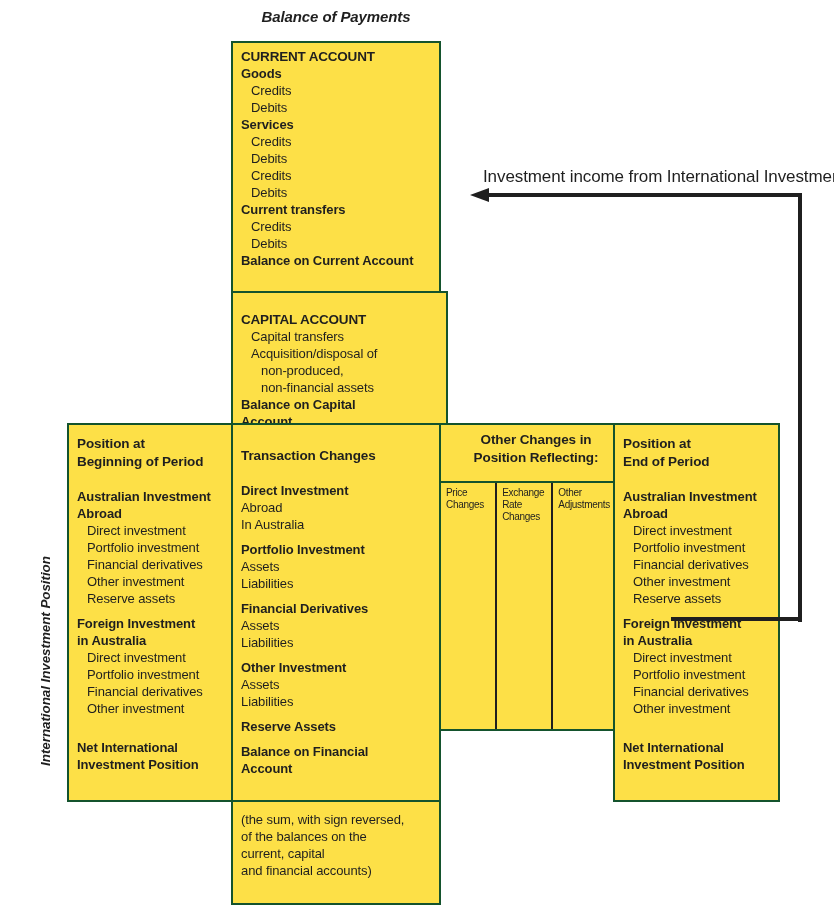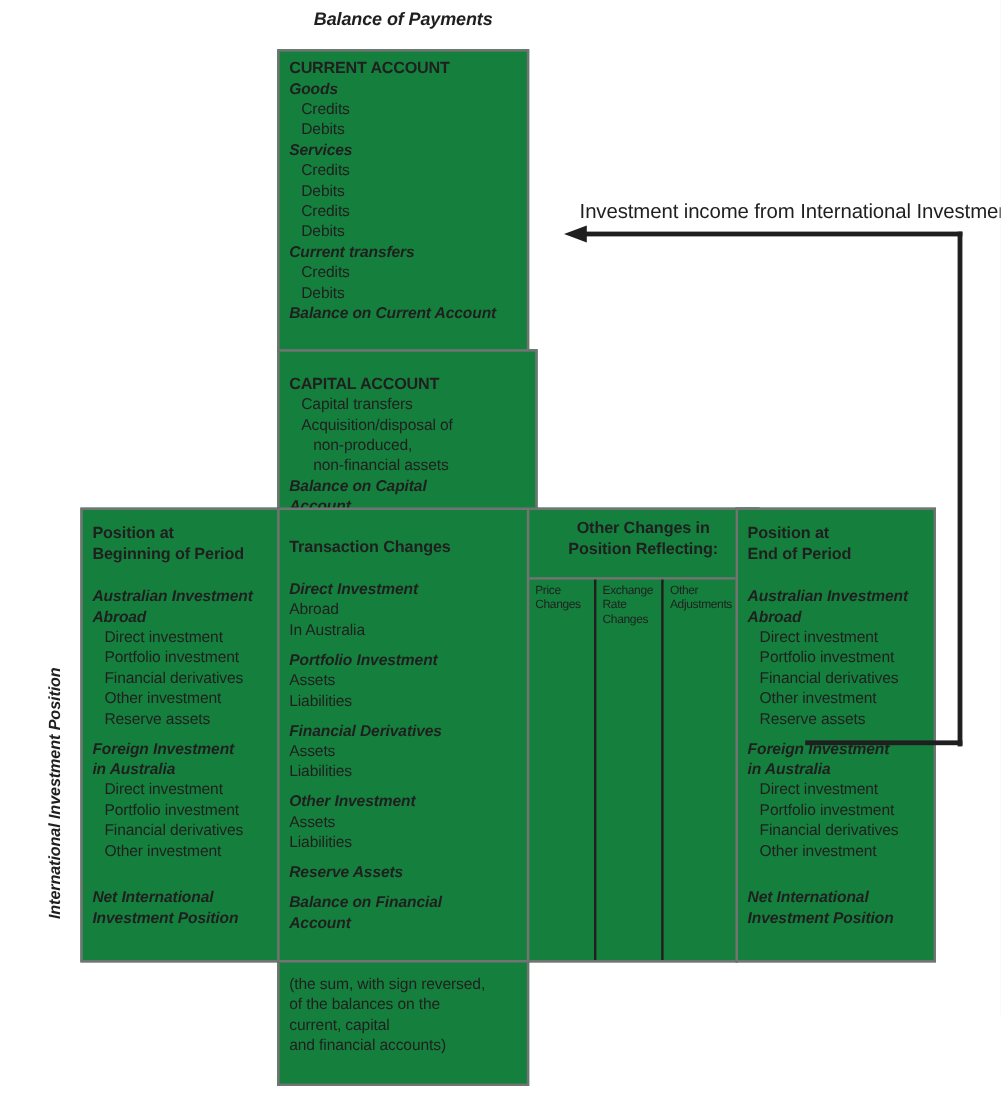--- a/index.html
+++ b/index.html
@@ -4,46 +4,46 @@
 <style>
   html,body{margin:0;padding:0;background:#f2f2f2;}
   .page{
     position:relative; width:834px; height:921px; margin:0 auto;
     background:#ffffff; overflow:hidden;
     font-family:"Liberation Sans", sans-serif;
     color:#1f1f1f; font-size:13px; letter-spacing:-0.1px;
   }
   .box{
     position:absolute; box-sizing:border-box;
-    border:2px solid #737373; background:#15803d;
+    border:2px solid #14532d; background:#fde047;
   }
   .diagram-title{
     position:absolute; left:231px; top:8px; width:210px;
     text-align:center; font-weight:bold; font-style:italic; font-size:15px;
   }
   
   .box-current  {left:231px; top:41px;  width:210px; height:252px; padding:5px 8px; z-index:2;}
   .box-capital  {left:231px; top:291px; width:217px; height:134px; padding:18px 8px; z-index:1;}
   .box-financial{left:231px; top:423px; width:210px; height:379px; padding:6px 8px; z-index:2;}
   .box-neterrors{left:231px; top:800px; width:210px; height:105px; padding:9px 8px; z-index:1;}
   
   .box-begin{left:67px;  top:423px; width:166px; height:379px; padding:10px 8px; z-index:1;}
   .box-end  {left:613px; top:423px; width:167px; height:379px; padding:10px 8px; z-index:1;}
   .box-other-header{left:439px; top:423px; width:194px; height:60px; padding:6px 4px;
     text-align:center; z-index:1;}
-  .box-columns{left:439px; top:481px; width:176px; height:321px; padding:0; z-index:1;
+  .box-columns{left:439px; top:481px; width:176px; height:250px; padding:0; z-index:1;
     display:flex; align-items:stretch;}
   .col-cell{flex:1 1 0; border-right:2px solid #1f1f1f; padding:4px 3px 0 5px;
     font-size:10px; line-height:12px; letter-spacing:-0.3px;}
   .col-cell:last-child{border-right:none;}
   .acct-header{font-weight:bold; font-size:13.5px; line-height:17px; letter-spacing:-0.2px; white-space:pre-line;}
   .acct-subtitle{font-weight:bold; font-size:13.5px; line-height:17px; margin-top:16px;}
   .box-title{font-weight:bold; font-size:13.5px; line-height:17.5px; white-space:pre-line;}
   .item{line-height:17px; white-space:pre-line;}
-  .emphasis{font-weight:bold; font-style:italic;}
+  .emphasis{font-weight:bold; }
   .indent{padding-left:10px;}
   .indent2{padding-left:20px;}
   .gap{margin-top:8px;}
   .gap2{margin-top:18px;}
   .biggap{margin-top:22px;}
   .note{line-height:17px; white-space:pre-line;}
   
   .side-label{
     position:absolute; left:-83px; top:652px; width:260px; height:18px;
     transform:rotate(-90deg); text-align:center;

